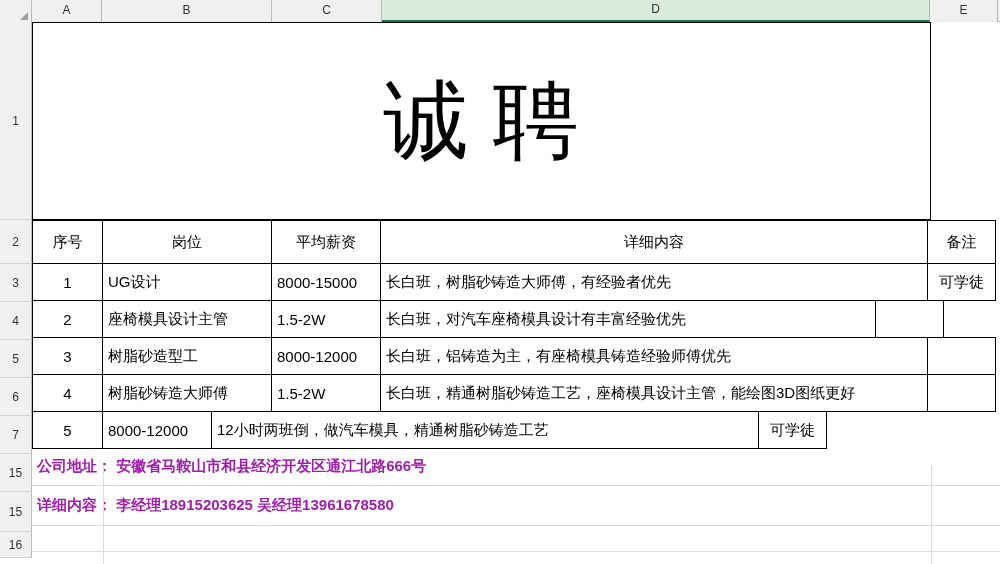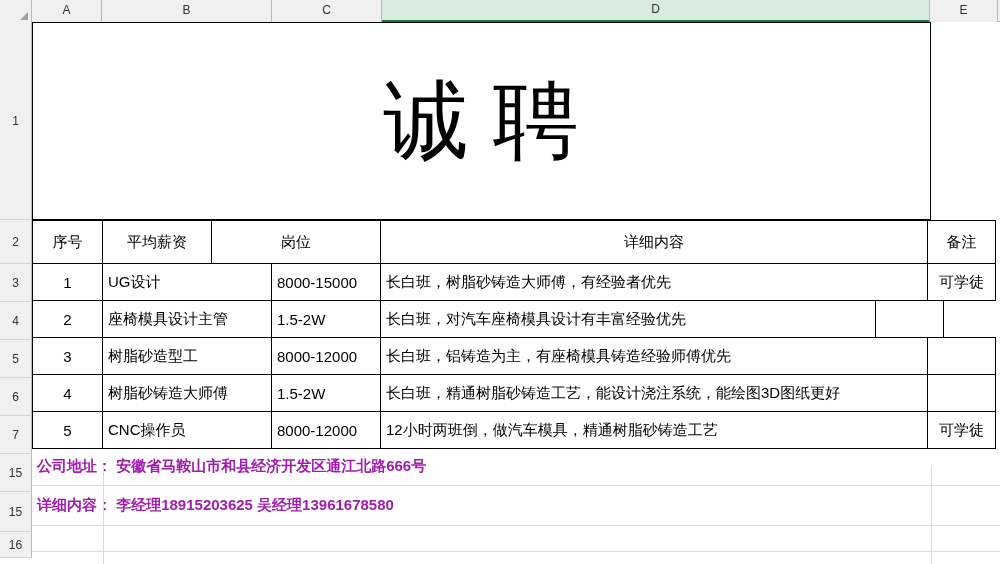--- a/index.html
+++ b/index.html
@@ -164,22 +164,22 @@
 
   <div id="grid">
 
     <div class="grid-row">
       <div class="cell bordered title-cell" style="width:899px; height:198px">诚        聘</div>
       <div class="cell" style="width:69px; height:198px"></div>
     </div>
 
     <div class="grid-row">
       <div class="cell bordered hdr-cell center" style="width:71px;  height:44px">序号</div>
+      <div class="cell bordered hdr-cell center" style="width:170px; height:44px">岗位</div>
       <div class="cell bordered hdr-cell center" style="width:110px; height:44px">平均薪资</div>
-      <div class="cell bordered hdr-cell center" style="width:170px; height:44px">岗位</div>
       <div class="cell bordered hdr-cell center" style="width:548px; height:44px">详细内容</div>
       <div class="cell bordered hdr-cell center" style="width:69px;  height:44px">备注</div>
     </div>
 
     <div class="grid-row">
       <div class="cell bordered center" style="width:71px;  height:38px">1</div>
       <div class="cell bordered left" style="width:170px; height:38px">UG设计</div>
       <div class="cell bordered left" style="width:110px; height:38px">8000-15000</div>
       <div class="cell bordered left" style="width:548px; height:38px">长白班，树脂砂铸造大师傅，有经验者优先</div>
       <div class="cell bordered center" style="width:69px;  height:38px">可学徒</div>
@@ -198,27 +198,26 @@
       <div class="cell bordered left" style="width:170px; height:38px">树脂砂造型工</div>
       <div class="cell bordered left" style="width:110px; height:38px">8000-12000</div>
       <div class="cell bordered left" style="width:548px; height:38px">长白班，铝铸造为主，有座椅模具铸造经验师傅优先</div>
       <div class="cell bordered center" style="width:69px;  height:38px"></div>
     </div>
 
     <div class="grid-row">
       <div class="cell bordered center" style="width:71px;  height:38px">4</div>
       <div class="cell bordered left" style="width:170px; height:38px">树脂砂铸造大师傅</div>
       <div class="cell bordered left" style="width:110px; height:38px">1.5-2W</div>
-      <div class="cell bordered left" style="width:548px; height:38px">长白班，精通树脂砂铸造工艺，能设计浇注系统，能绘图3D图纸更好</div>
+      <div class="cell bordered left" style="width:548px; height:38px">长白班，精通树脂砂铸造工艺，座椅模具设计主管，能绘图3D图纸更好</div>
       <div class="cell bordered center" style="width:69px;  height:38px"></div>
     </div>
 
     <div class="grid-row">
       <div class="cell bordered center" style="width:71px;  height:38px">5</div>
-      <div class="cell bordered left" style="width:170px; height:38px">CNC操作员</div>
       <div class="cell bordered left" style="width:110px; height:38px">8000-12000</div>
       <div class="cell bordered left" style="width:548px; height:38px">12小时两班倒，做汽车模具，精通树脂砂铸造工艺</div>
       <div class="cell bordered center" style="width:69px;  height:38px">可学徒</div>
     </div>
 
     <div class="grid-row">
       <div class="cell bottom-cell left" style="width:899px; height:38px">公司地址：  安徽省马鞍山市和县经济开发区通江北路666号</div>
       <div class="cell blank-edge" style="width:69px; height:38px"></div>
     </div>
 

